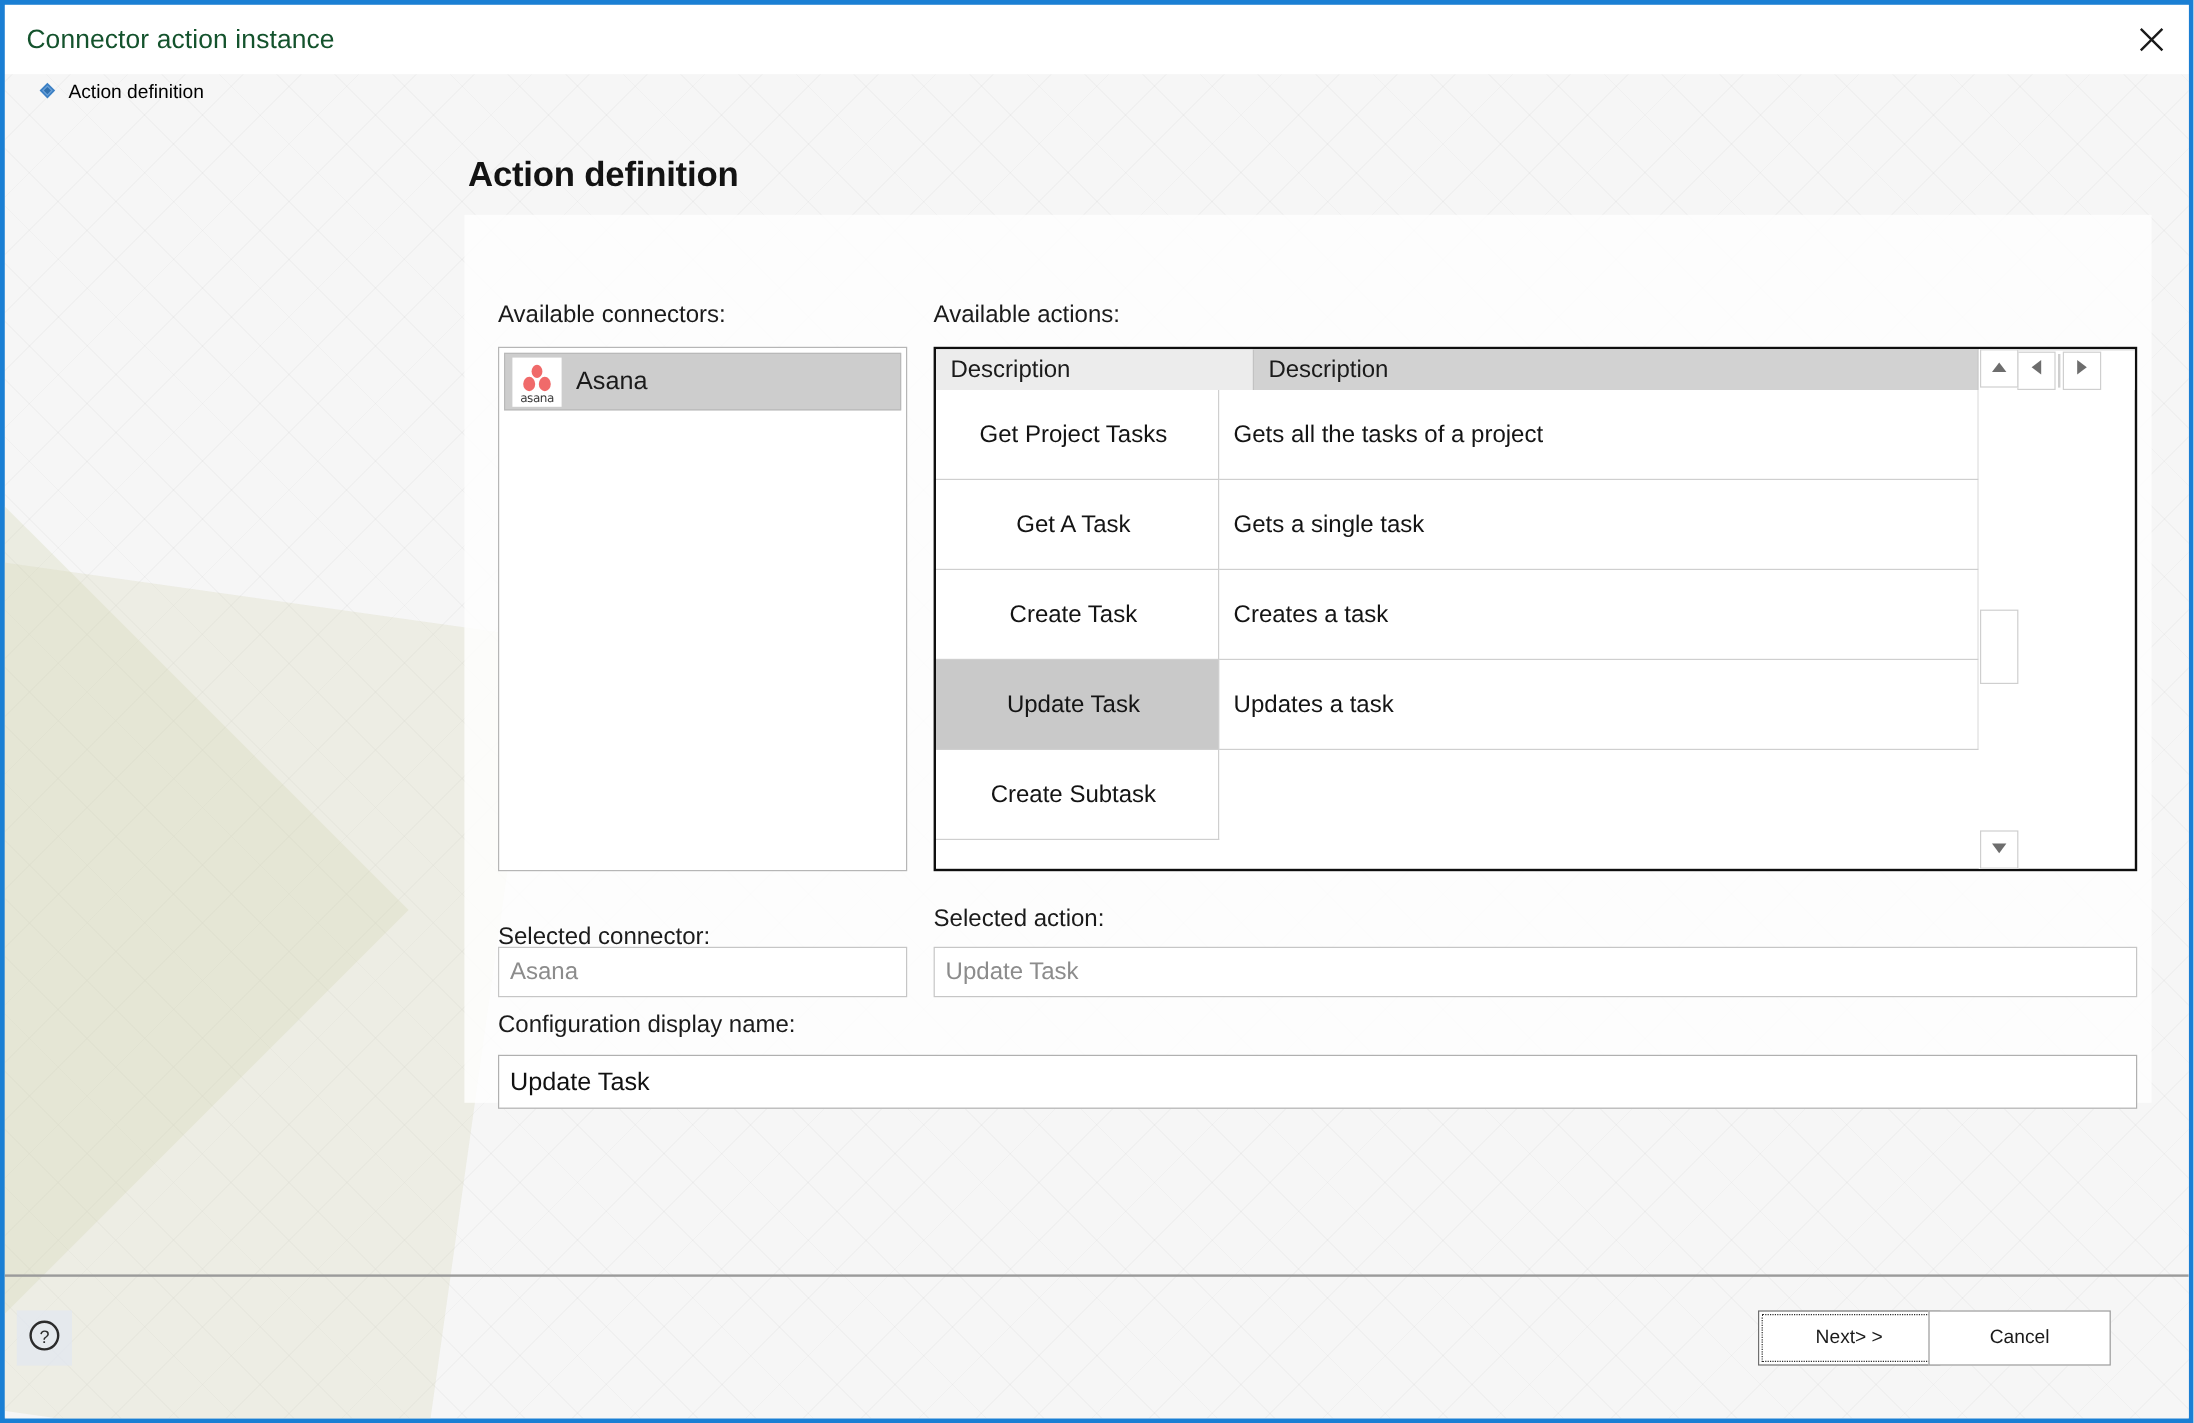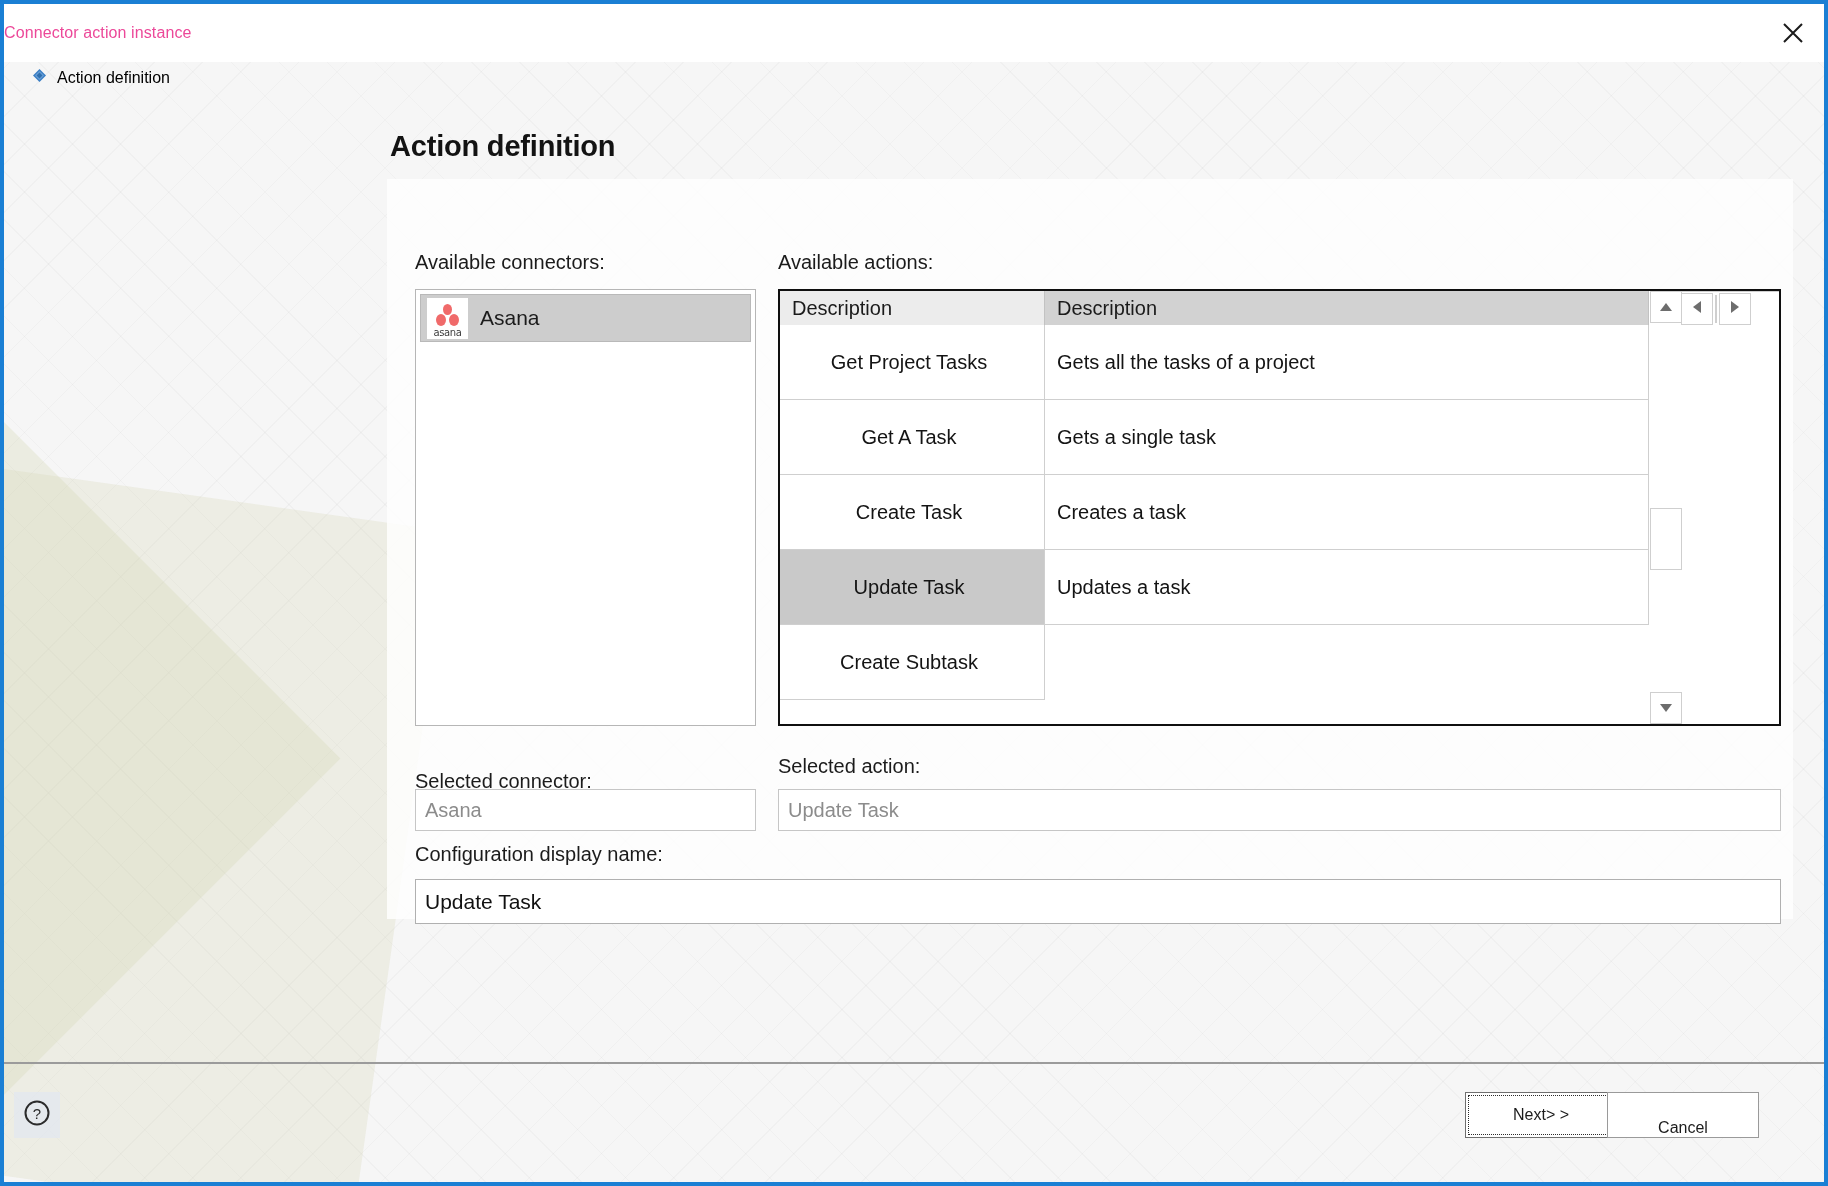--- a/index.html
+++ b/index.html
@@ -26,22 +26,23 @@
     position: absolute;
     left: 0; top: 0;
     width: 1820px;
     height: 58px;
     background: #ffffff;
     display: flex;
     align-items: center;
     justify-content: space-between;
   }
   #title-text {
-    font-size: 16px;
-    color: #ec4899;
+    font-size: 22px;
+    color: #14532d;
+    padding-left: 18px;
     letter-spacing: 0.1px;
   }
   #close-btn {
     width: 62px;
     height: 58px;
     display: flex;
     align-items: center;
     justify-content: center;
     cursor: pointer;
   }
@@ -204,21 +205,21 @@
   .gc {
     display: flex;
     align-items: center;
     border-bottom: 1px solid #cfcfcf;
     border-right: 1px solid #cfcfcf;
     font-size: 20px;
     color: #141414;
     cursor: pointer;
   }
   .gc.c1 {
-    width: 265px;
+    width: 236px;
     justify-content: center;
     padding-right: 6px;
   }
   .gc.c2 { flex: 1; padding-left: 12px; }
   .grow.selected .gc.c1 { background: #c9c9c9; }
 
   
   #vscroll {
     width: 32px;
     flex: 0 0 auto;
@@ -337,21 +338,21 @@
   #btn-next {
     left: 1461px; width: 152px;
     border: 1px solid #6f6f6f;
   }
   #btn-next .focus-ring {
     position: absolute;
     left: 2px; right: 2px; top: 2px; bottom: 2px;
     border: 1px dotted #2b2b2b;
     pointer-events: none;
   }
-  #btn-cancel { left: 1603px; width: 152px; align-items: flex-end; }
+  #btn-cancel { left: 1603px; width: 152px; }
 </style>
 </head>
 <body>
 
 <div id="window">
 
   <div id="titlebar">
     <div id="title-text">Connector action instance</div>
     <div id="close-btn">
       <span>

